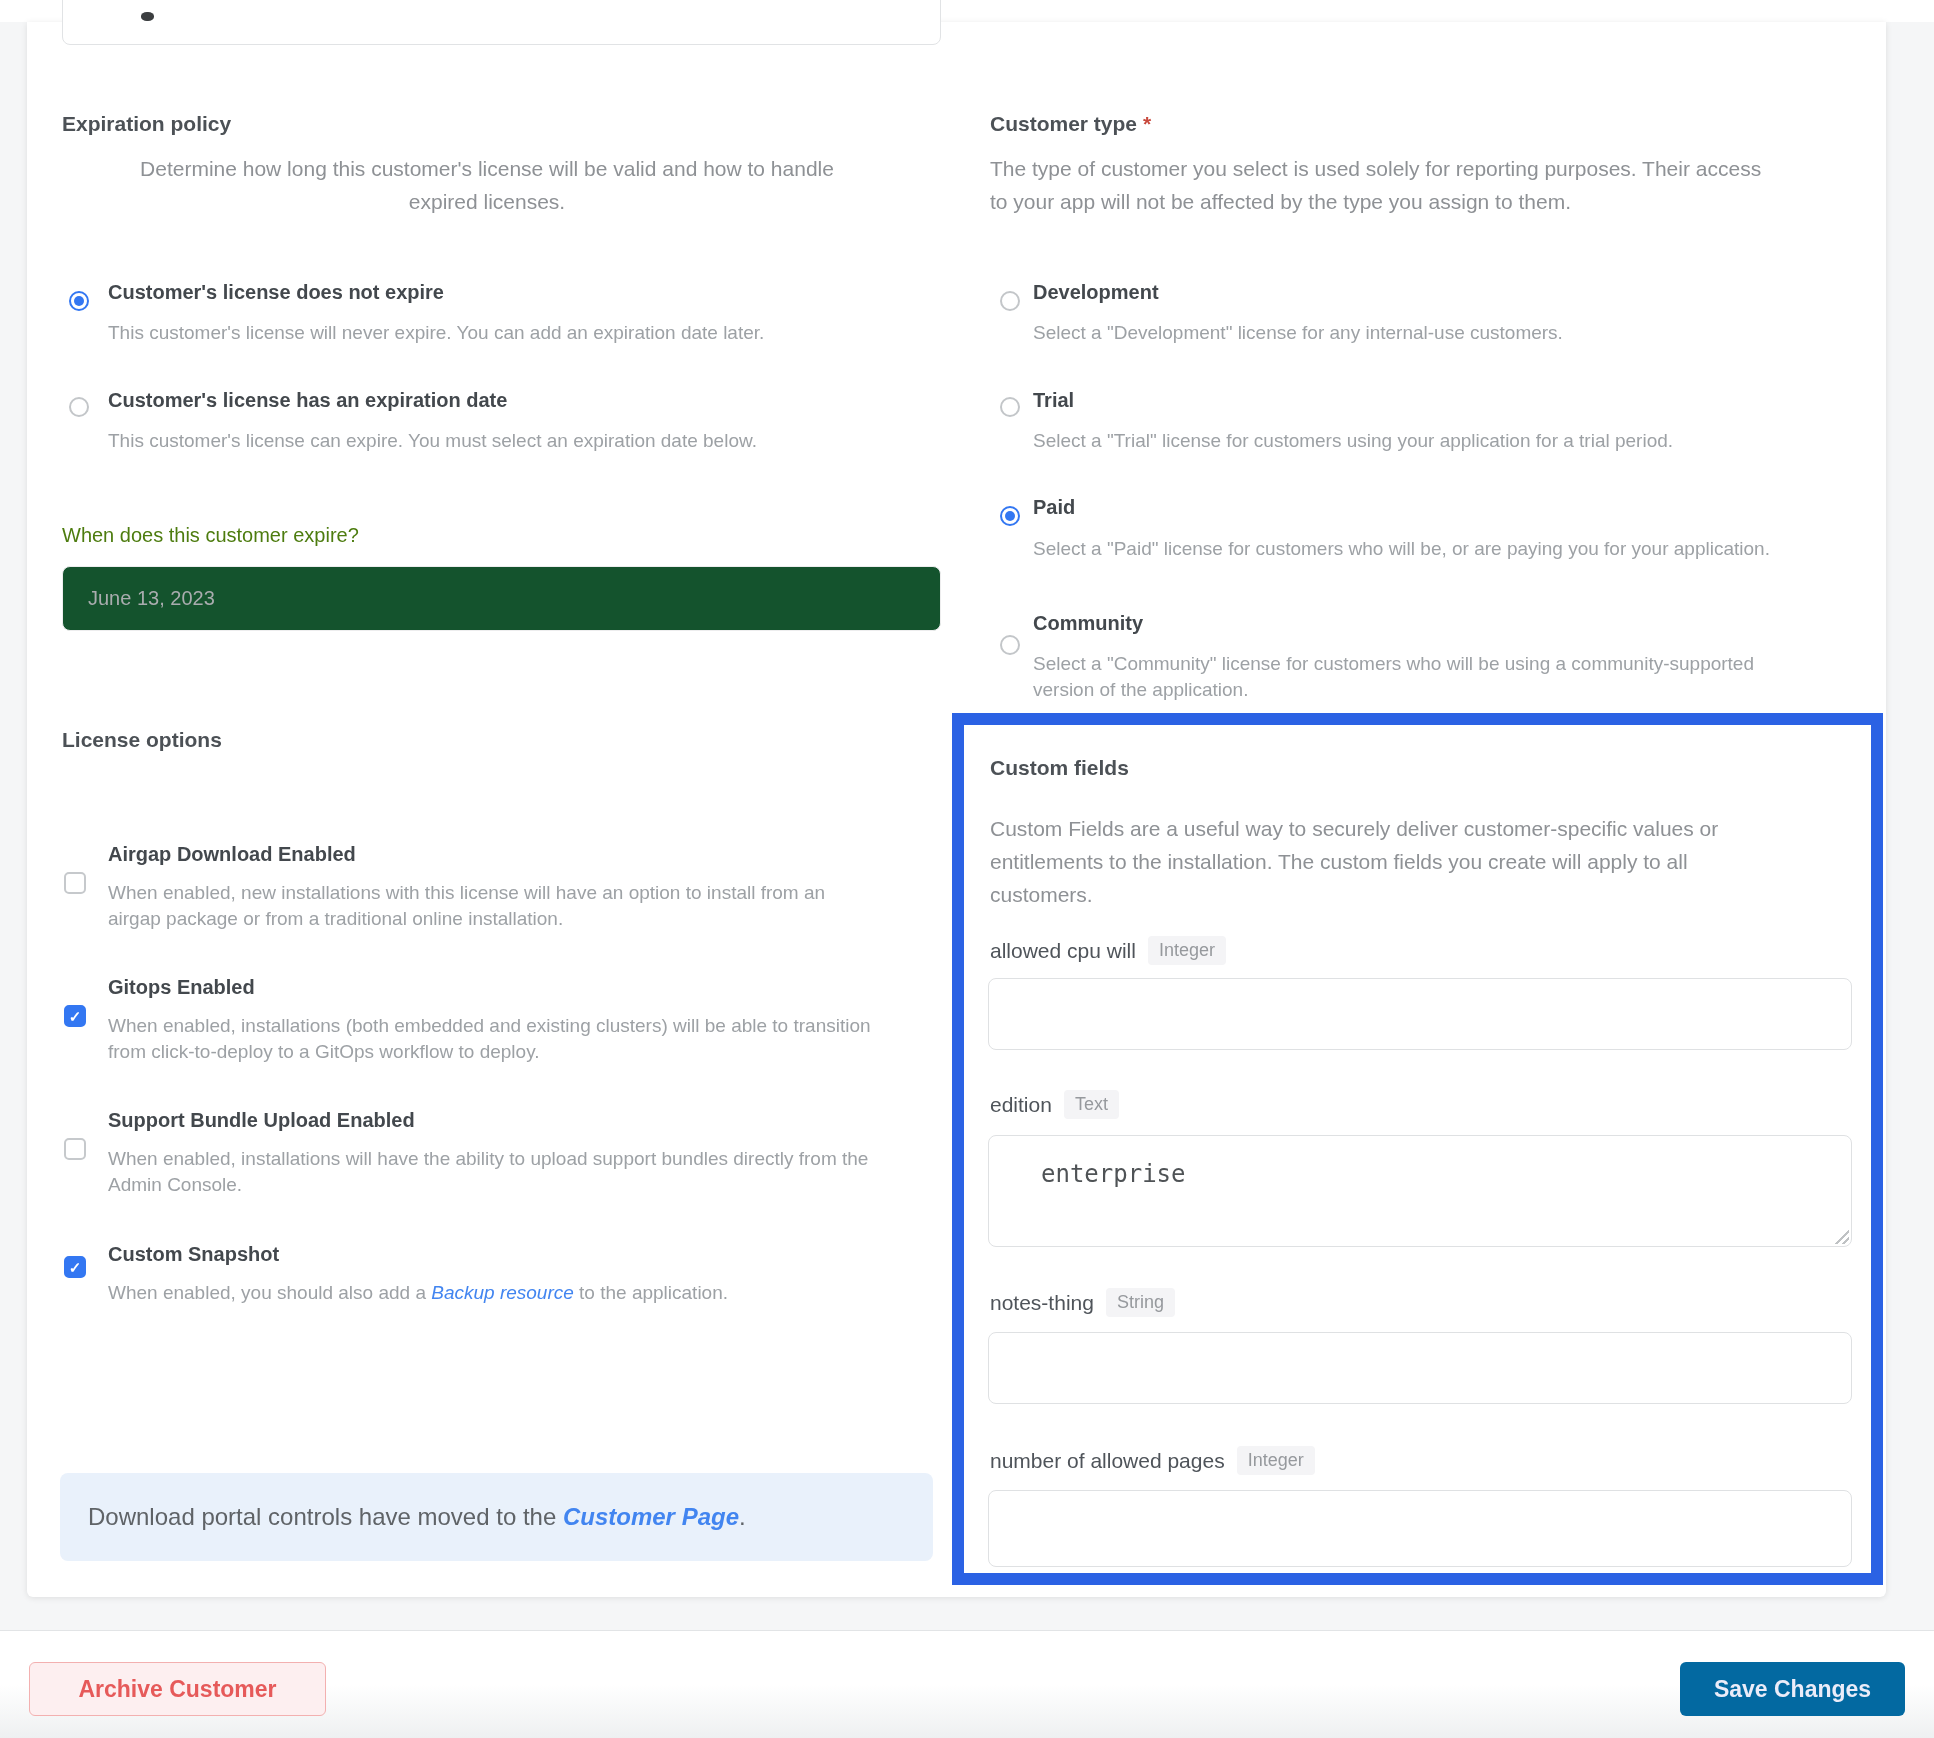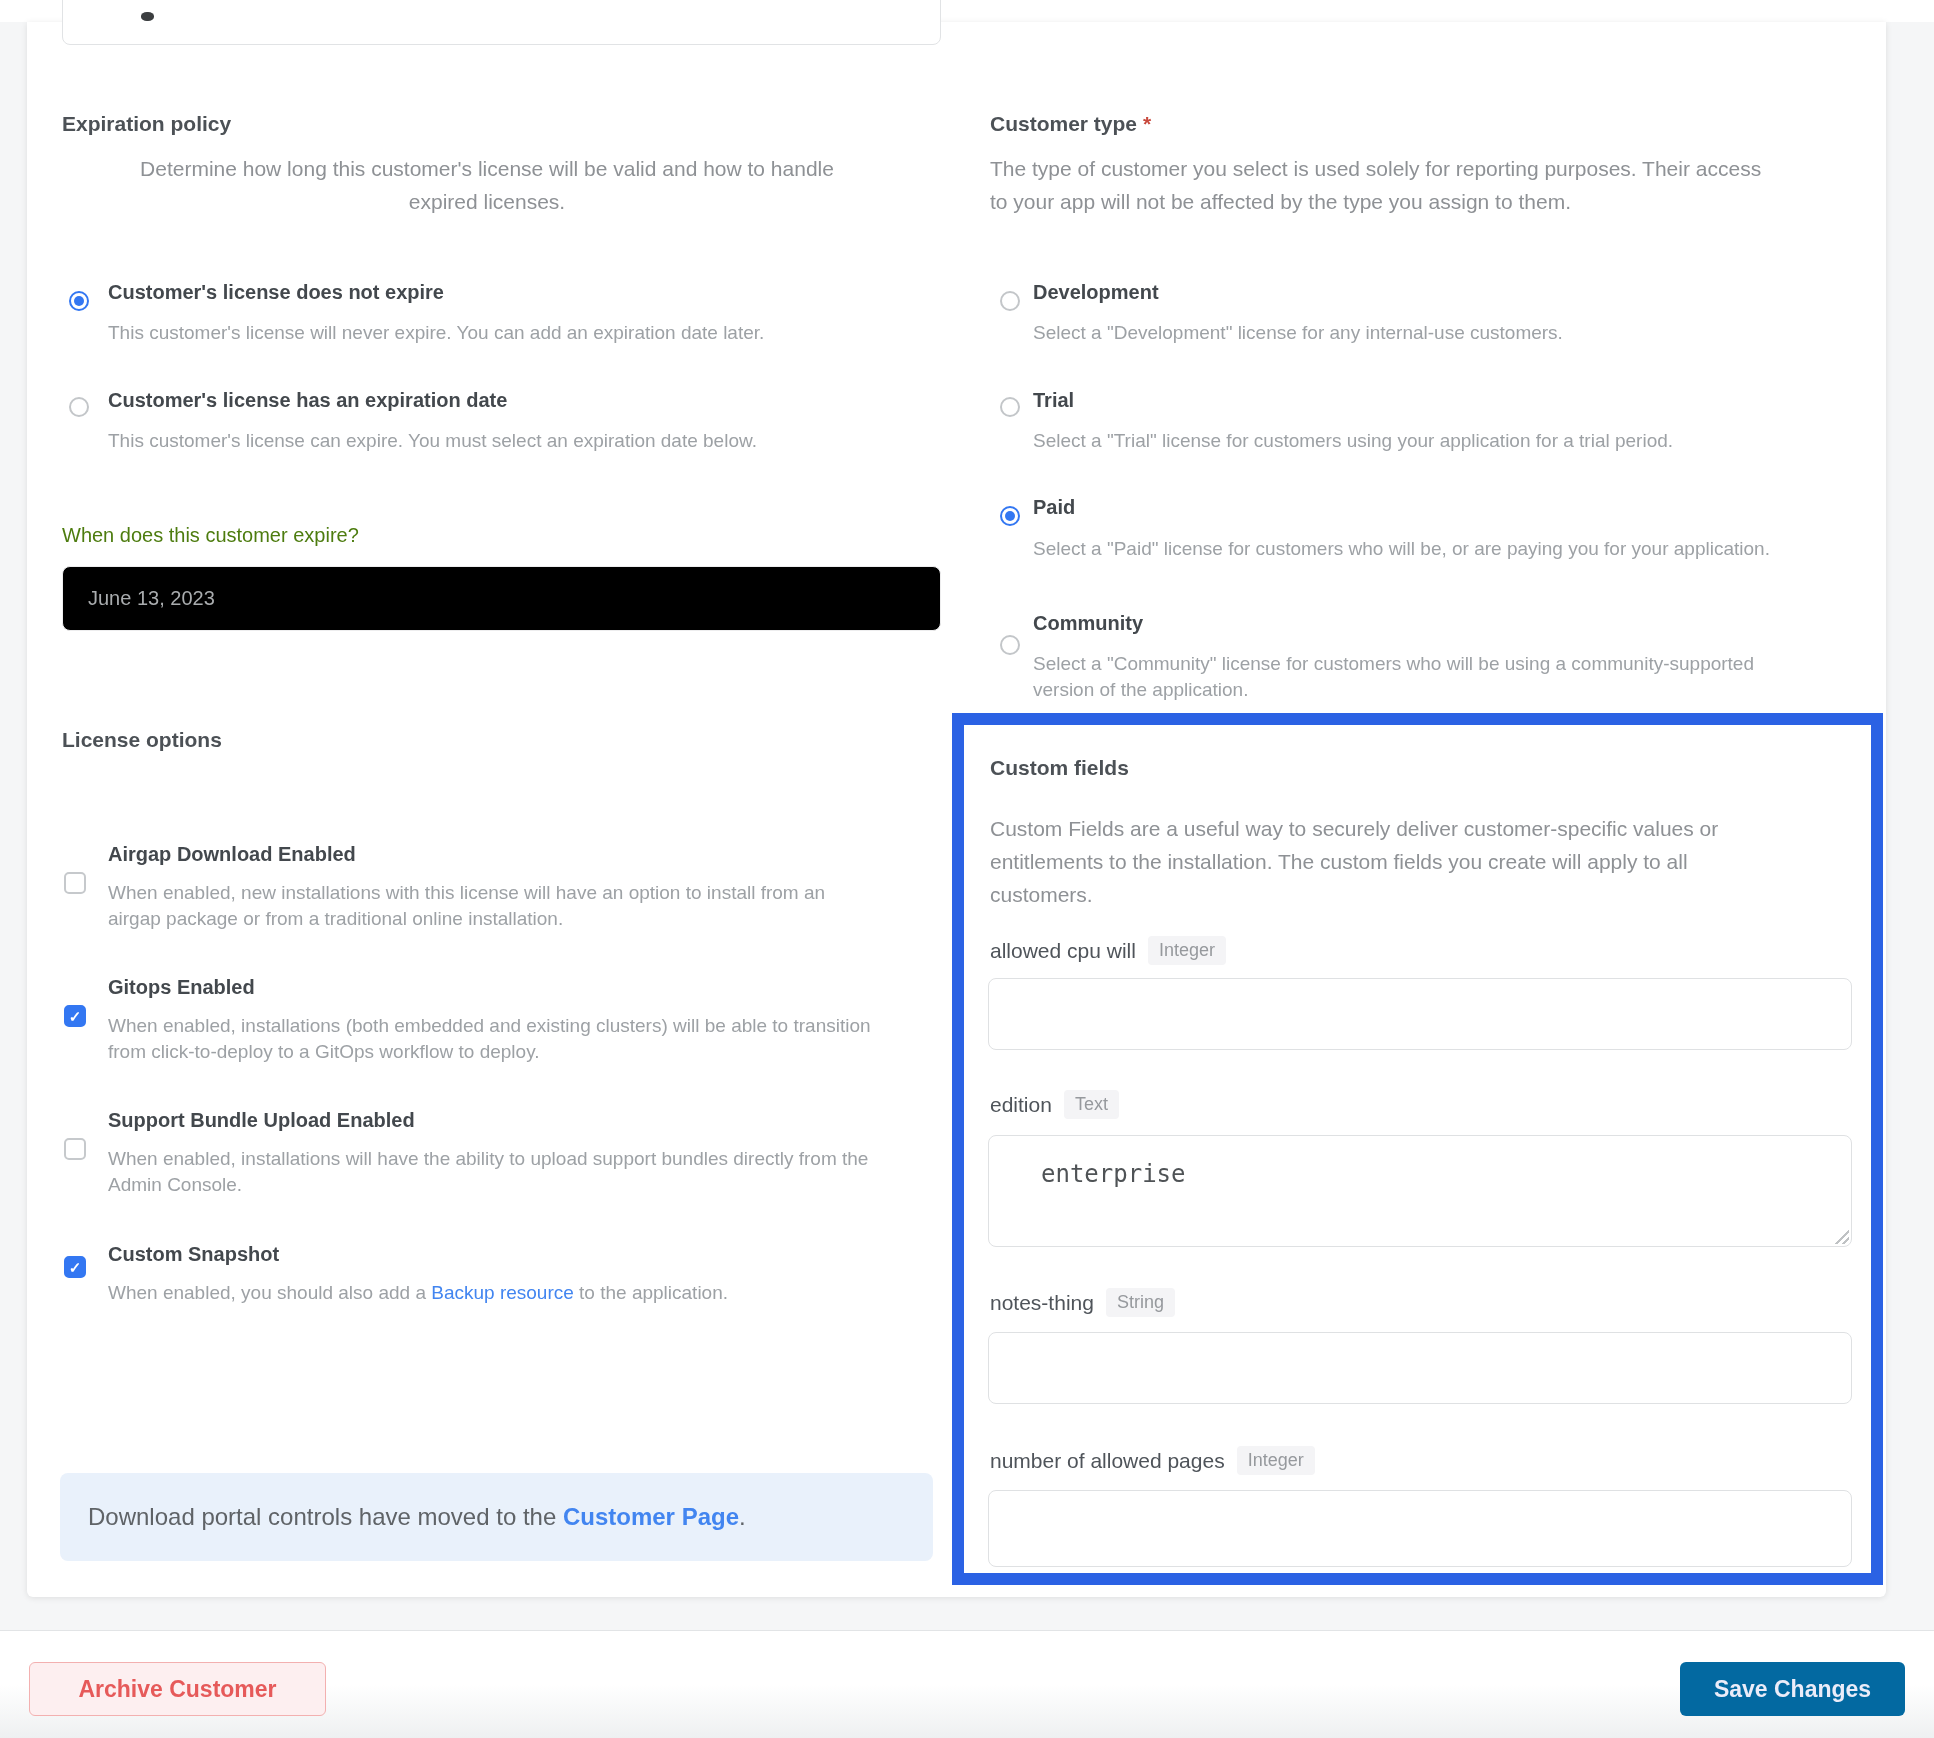--- a/index.html
+++ b/index.html
@@ -18,22 +18,22 @@
   .radio.checked{border-color:#3377f2;}
   .radio.checked .dot{display:block;width:10px;height:10px;border-radius:50%;background:#3377f2;}
   .checkbox{width:22px;height:22px;border:2px solid #c6c9cc;border-radius:5px;box-sizing:border-box;background:#fff;display:flex;align-items:center;justify-content:center;cursor:pointer;}
   .checkbox .check{display:none;color:#fff;font-size:15px;font-weight:bold;line-height:1;}
   .checkbox.checked{background:#3377f2;border-color:#3377f2;}
   .checkbox.checked .check{display:block;}
   .input{border:1px solid #dfe1e3;border-radius:8px;background:#fff;box-sizing:border-box;font-family:"Liberation Sans",sans-serif;}
   .top-input{left:62px;top:-20px;width:879px;height:65px;border:1px solid #e1e3e5;border-radius:8px;background:#fff;box-sizing:border-box;}
   .artifact{left:141px;top:12px;width:13px;height:9px;background:#3b3e40;border-radius:45%;}
   .date-label{font-size:20px;color:#4d7c0f;}
-  .date-input{left:62px;top:566px;width:879px;height:65px;background:#000000;border:1px solid #ededee;border-radius:8px;box-sizing:border-box;color:#a9acae;font-size:20px;padding-left:25px;font-family:"Liberation Sans",sans-serif;}
-  .link{color:#4285f0;text-decoration:none;cursor:pointer;}
+  .date-input{left:62px;top:566px;width:879px;height:65px;background:#14532d;border:1px solid #ededee;border-radius:8px;box-sizing:border-box;color:#a9acae;font-size:20px;padding-left:25px;font-family:"Liberation Sans",sans-serif;}
+  .link{color:#4285f0;text-decoration:none;cursor:pointer;font-style:italic;}
   .info-box{left:60px;top:1473px;width:873px;height:88px;background:#e9f1fb;border-radius:8px;display:flex;align-items:center;}
   .info-text{padding-left:28px;font-size:24px;color:#5f6367;}
   .info-text .link{font-weight:bold;}
   .red{color:#c8493d;}
   .blue-box{left:952px;top:713px;width:931px;height:872px;border:12px solid #2b62e4;background:#fff;box-sizing:border-box;}
   .flabel{font-size:21px;color:#4f545a;}
   .badge{display:inline-block;margin-left:12px;padding:4px 11px;background:#f4f4f6;border-radius:4px;font-size:18px;color:#96999d;vertical-align:2px;}
   .cf-input{left:988px;width:864px;height:72px;}
   .cf-textarea{left:988px;top:1135px;width:864px;height:112px;resize:none;font-family:"DejaVu Sans Mono",monospace;font-size:24px;color:#4f5356;padding:24px 0 0 52px;outline:none;}
   .grip{left:1834px;top:1229px;width:15px;height:15px;background:repeating-linear-gradient(-45deg,transparent 0 3px,#bfc2c4 3px 5px);clip-path:polygon(100% 0,100% 100%,0 100%);}

